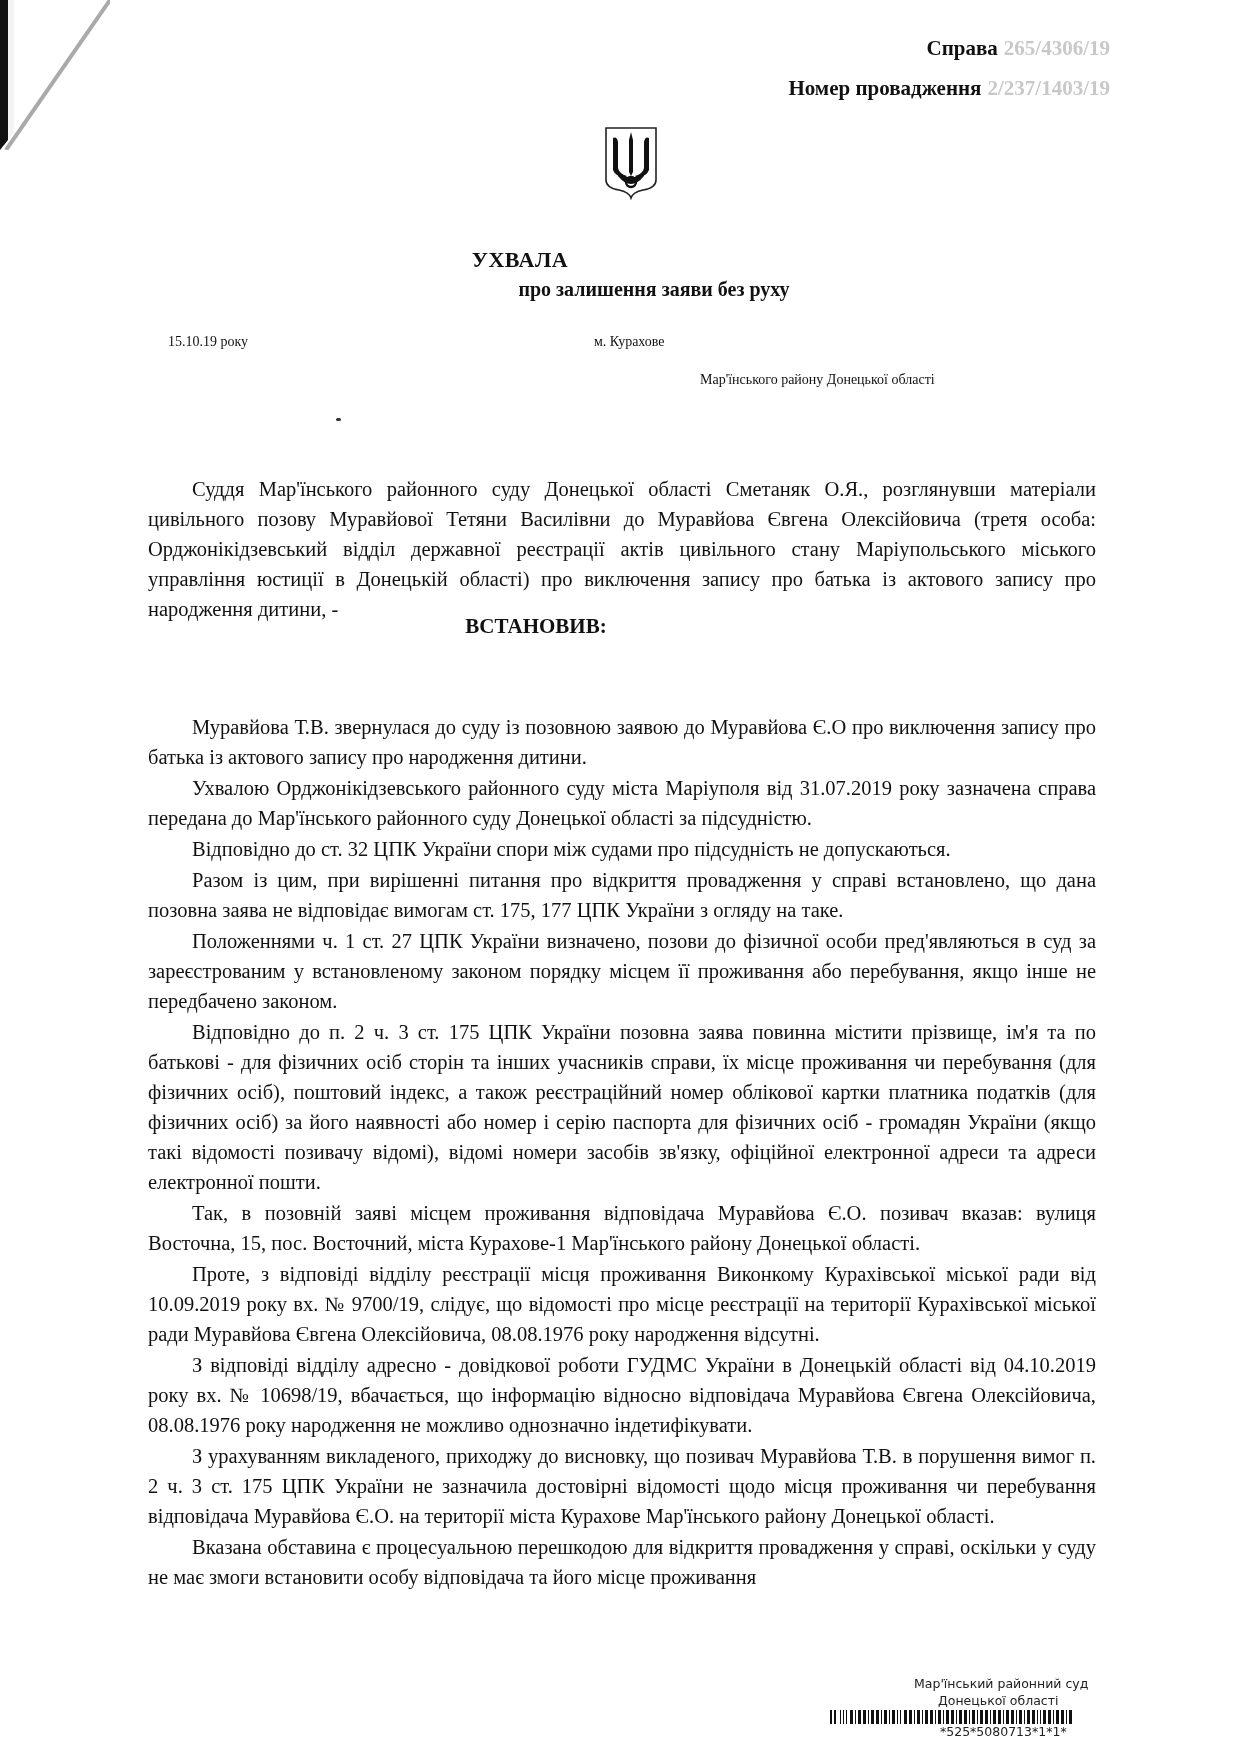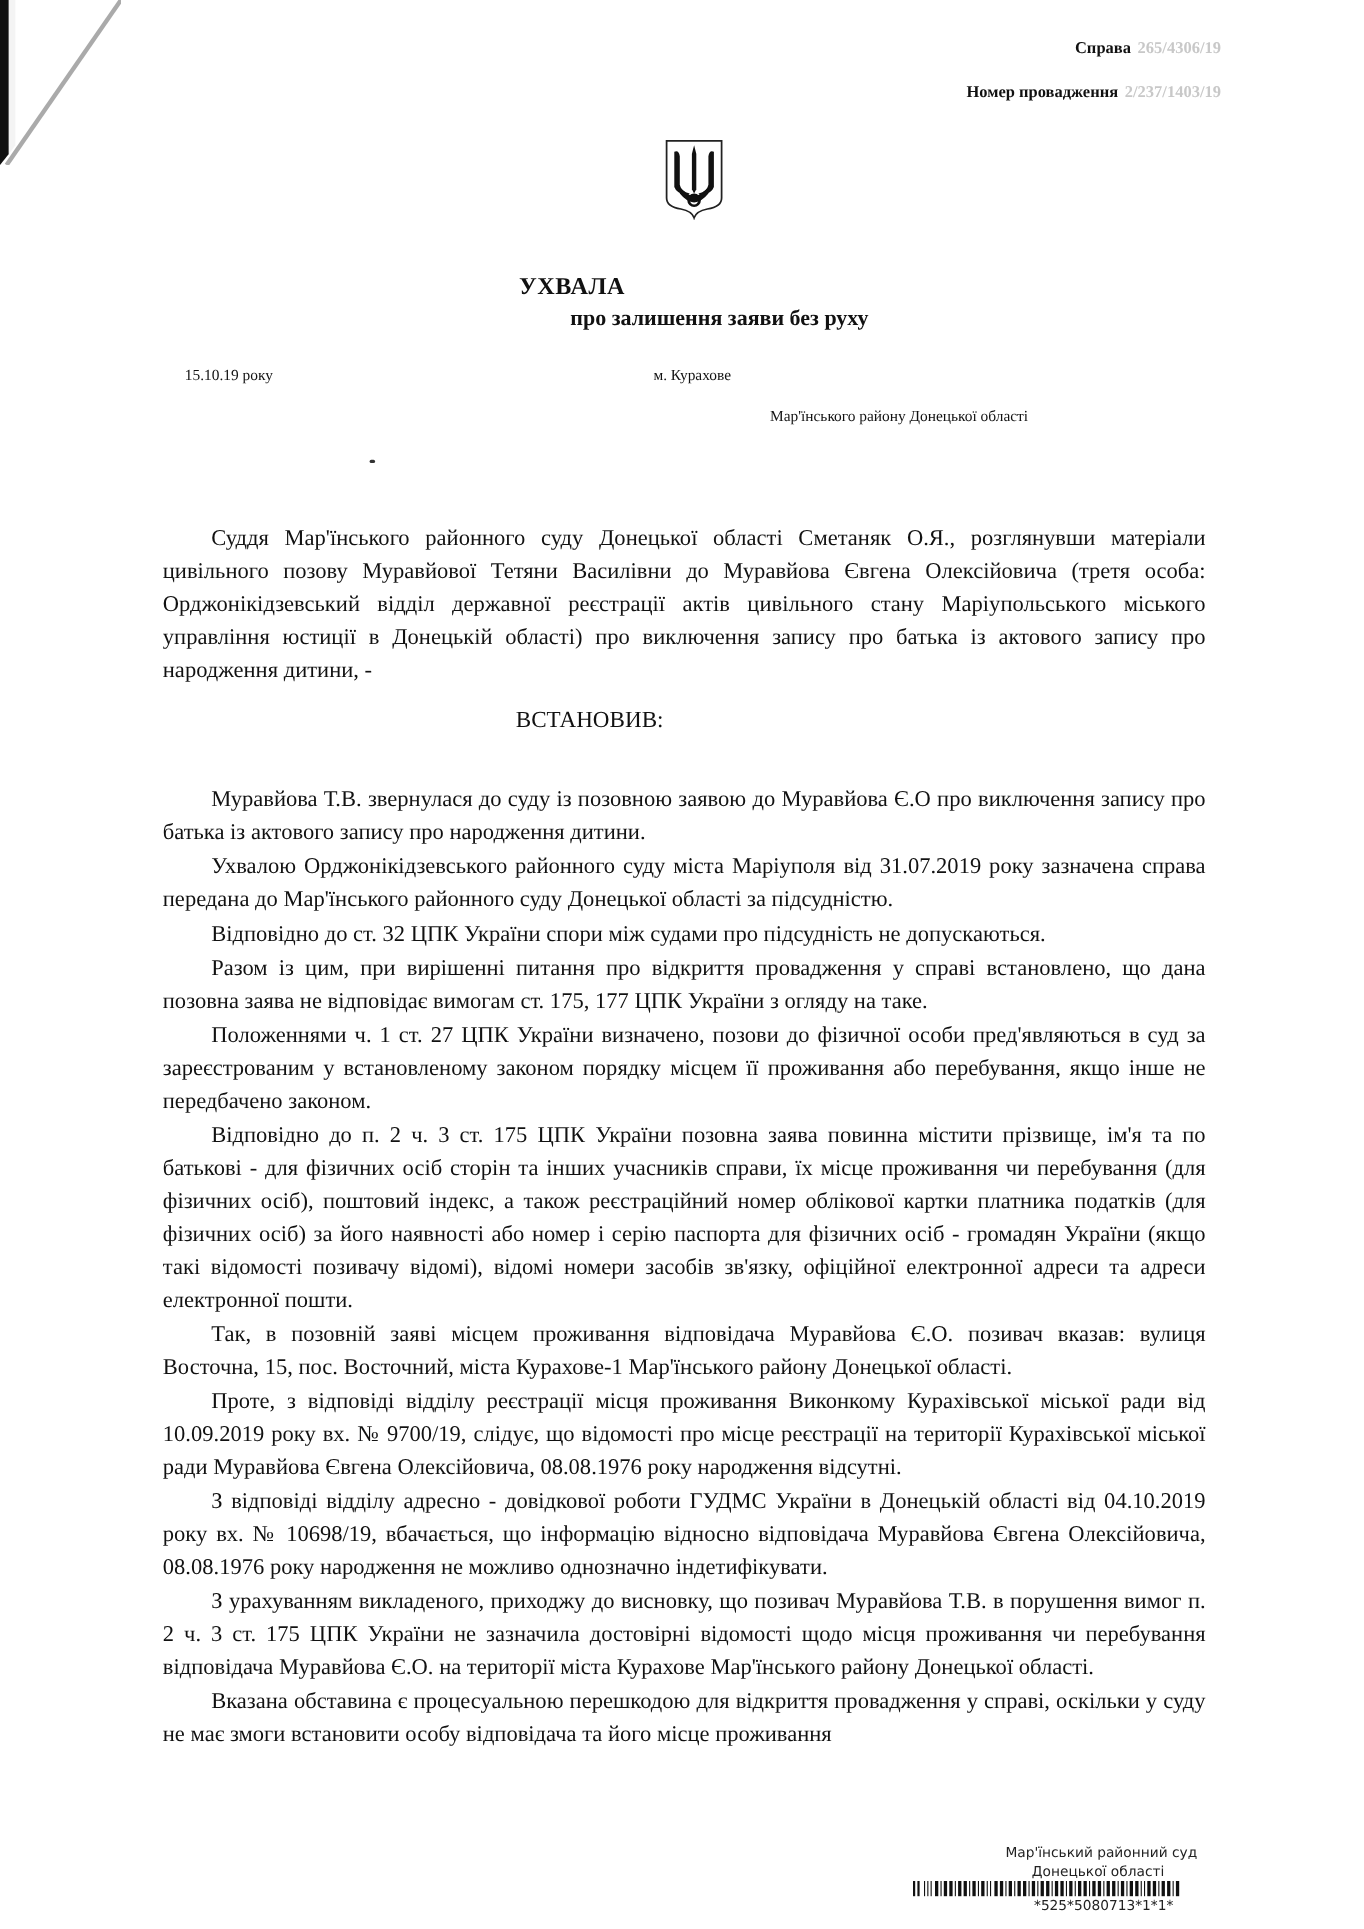--- a/index.html
+++ b/index.html
@@ -1,33 +1,33 @@
 <!DOCTYPE html>
 <html><head>
 <meta charset="utf-8">
 <style>
   html, body { margin: 0; padding: 0; background: #ffffff; }
   body { width: 1240px; height: 1754px; position: relative; overflow: hidden;
          font-family: "Liberation Serif", "DejaVu Serif", serif; color: #111; }
   .fold { position: absolute; left: 0; top: 0; width: 110px; height: 150px; }
-  .hdr { position: absolute; right: 130px; font-weight: bold; font-size: 15px; text-align: right; white-space: nowrap; }
+  .hdr { position: absolute; right: 130px; font-weight: bold; font-size: 21px; text-align: right; white-space: nowrap; }
   .hdr .num { color: #c8c8c8; font-weight: bold; margin-left: 6px; }
   .hdr1 { top: 36px; }
   .hdr2 { top: 76px; }
   .arms { position: absolute; left: 603px; top: 126px; width: 56px; height: 74px; }
   .title { position: absolute; left: 0; width: 1040px; top: 247px; text-align: center; font-weight: bold; font-size: 22px; letter-spacing: 0.5px; }
   .subtitle { position: absolute; left: 0; width: 1240px; top: 278px; text-align: center; font-weight: bold; font-size: 20px; padding-left: 34px; }
   .meta { position: absolute; font-size: 14px; }
   .date { left: 168px; top: 334px; }
   .city { left: 594px; top: 334px; }
   .region { left: 700px; top: 372px; }
   .body { position: absolute; left: 148px; width: 948px; font-size: 20.5px; line-height: 30px; text-align: justify; margin-top: 32px; }
   .body p { margin: 0; text-indent: 44px; }
   .p-intro { top: 442px; }
-  .heading { position: absolute; left: 0; width: 1072px; top: 642px; text-align: center; font-weight: normal; font-size: 21px; }
+  .heading { position: absolute; left: 0; width: 1072px; top: 614px; text-align: center; font-weight: bold; font-size: 21px; }
   .p-main { top: 680px; }
   .p-main p { margin-bottom: 1px; }
   .footer { position: absolute; font-family: "DejaVu Sans", sans-serif; color: #222; }
   .court1 { left: 914px; top: 1676px; font-size: 12.5px; }
   .court2 { left: 938px; top: 1693px; font-size: 12.5px; }
   .clerk { left: 614px; top: 1776px; font-size: 13px; }
   .barcode { position: absolute; left: 830px; top: 1710px; width: 244px; height: 14px; }
   .bcnum { left: 940px; top: 1724px; font-size: 12.5px; }
   .speck { position: absolute; width: 5px; height: 3px; background: #333; border-radius: 2px; }
 </style>

